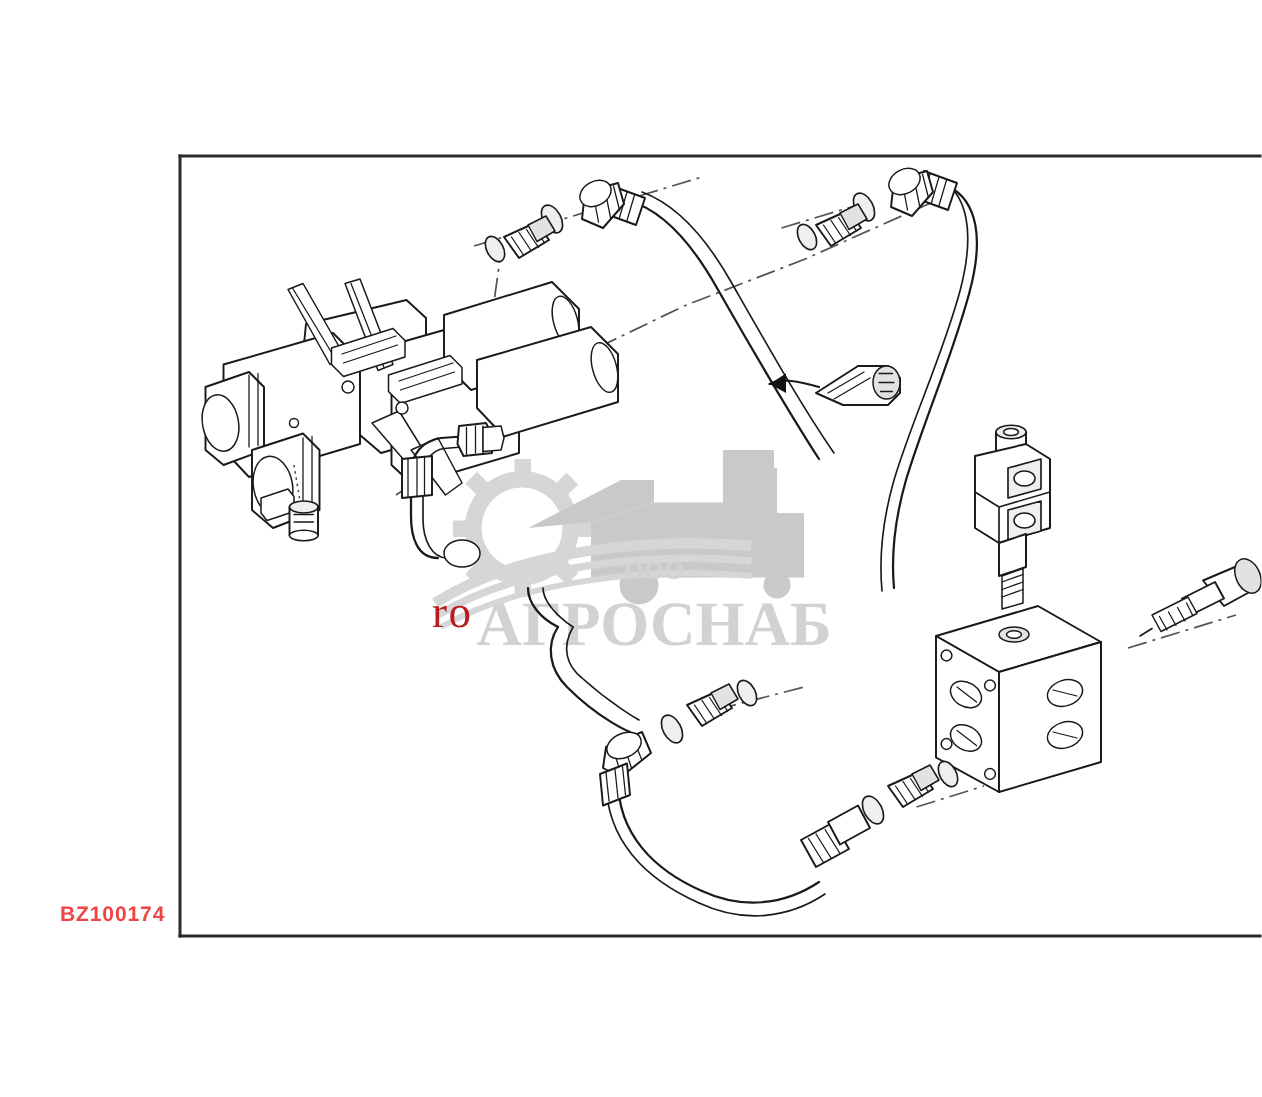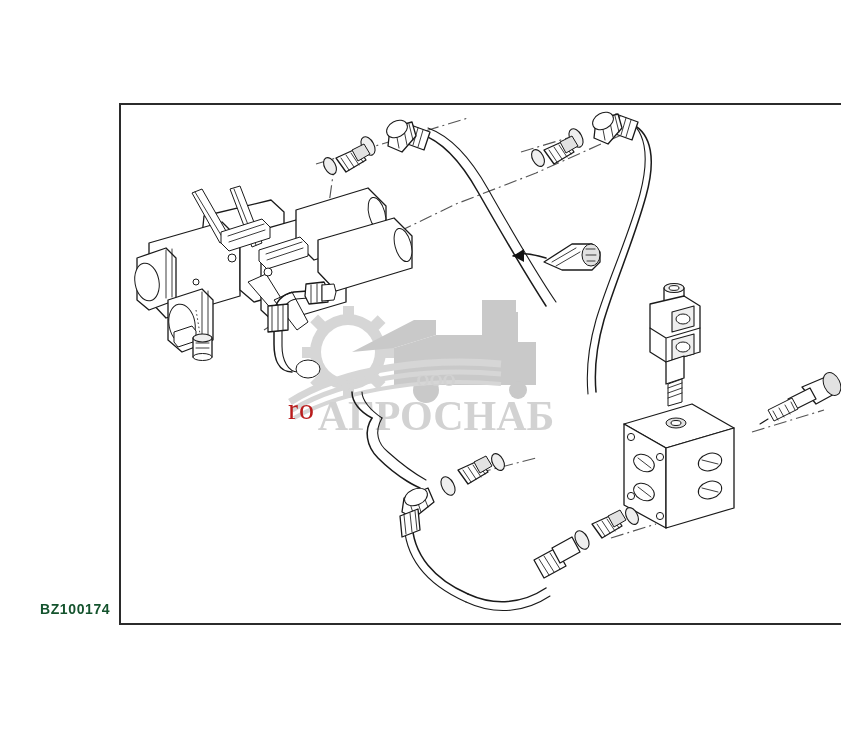--- a/index.html
+++ b/index.html
@@ -2,21 +2,21 @@
 <html><head>
 <meta charset="utf-8">
 <style>
   html,body{margin:0;padding:0;background:#ffffff;}
   body{width:841px;height:731px;position:relative;overflow:hidden;
        font-family:"Liberation Sans",sans-serif;}
   #stage{position:absolute;left:16px;top:0;width:841px;height:604px;}
   #frame{position:absolute;left:103px;top:103px;width:760px;height:522px;
          border:2px solid #2b2b2b;border-right:none;box-sizing:border-box;background:transparent;}
   #partcode{position:absolute;left:24px;top:601px;font-size:14px;font-weight:bold;
-            letter-spacing:.6px;color:#14532d;white-space:nowrap;}
+            letter-spacing:.6px;color:#ef4444;white-space:nowrap;}
   #wm{position:absolute;left:270px;top:290px;width:300px;height:150px;pointer-events:none;}
   #ghost{position:absolute;left:272px;top:392px;font-size:30px;color:#b91c1c;
          font-family:"Liberation Serif",serif;letter-spacing:1px;}
   svg{position:absolute;left:0;top:0;}
   .ln{fill:none;stroke:#1a1a1a;stroke-width:1.5;stroke-linecap:round;stroke-linejoin:round;}
   .ln2{fill:none;stroke:#1a1a1a;stroke-width:1.1;stroke-linecap:round;stroke-linejoin:round;}
   .thin{fill:none;stroke:#1a1a1a;stroke-width:.85;stroke-linecap:round;stroke-linejoin:round;}
   .fillw{fill:#ffffff;stroke:#1a1a1a;stroke-width:1.3;stroke-linejoin:round;}
   .fillw2{fill:#ffffff;stroke:#1a1a1a;stroke-width:1;stroke-linejoin:round;}
   .shade{fill:#efefef;stroke:#1a1a1a;stroke-width:1.1;stroke-linejoin:round;}

